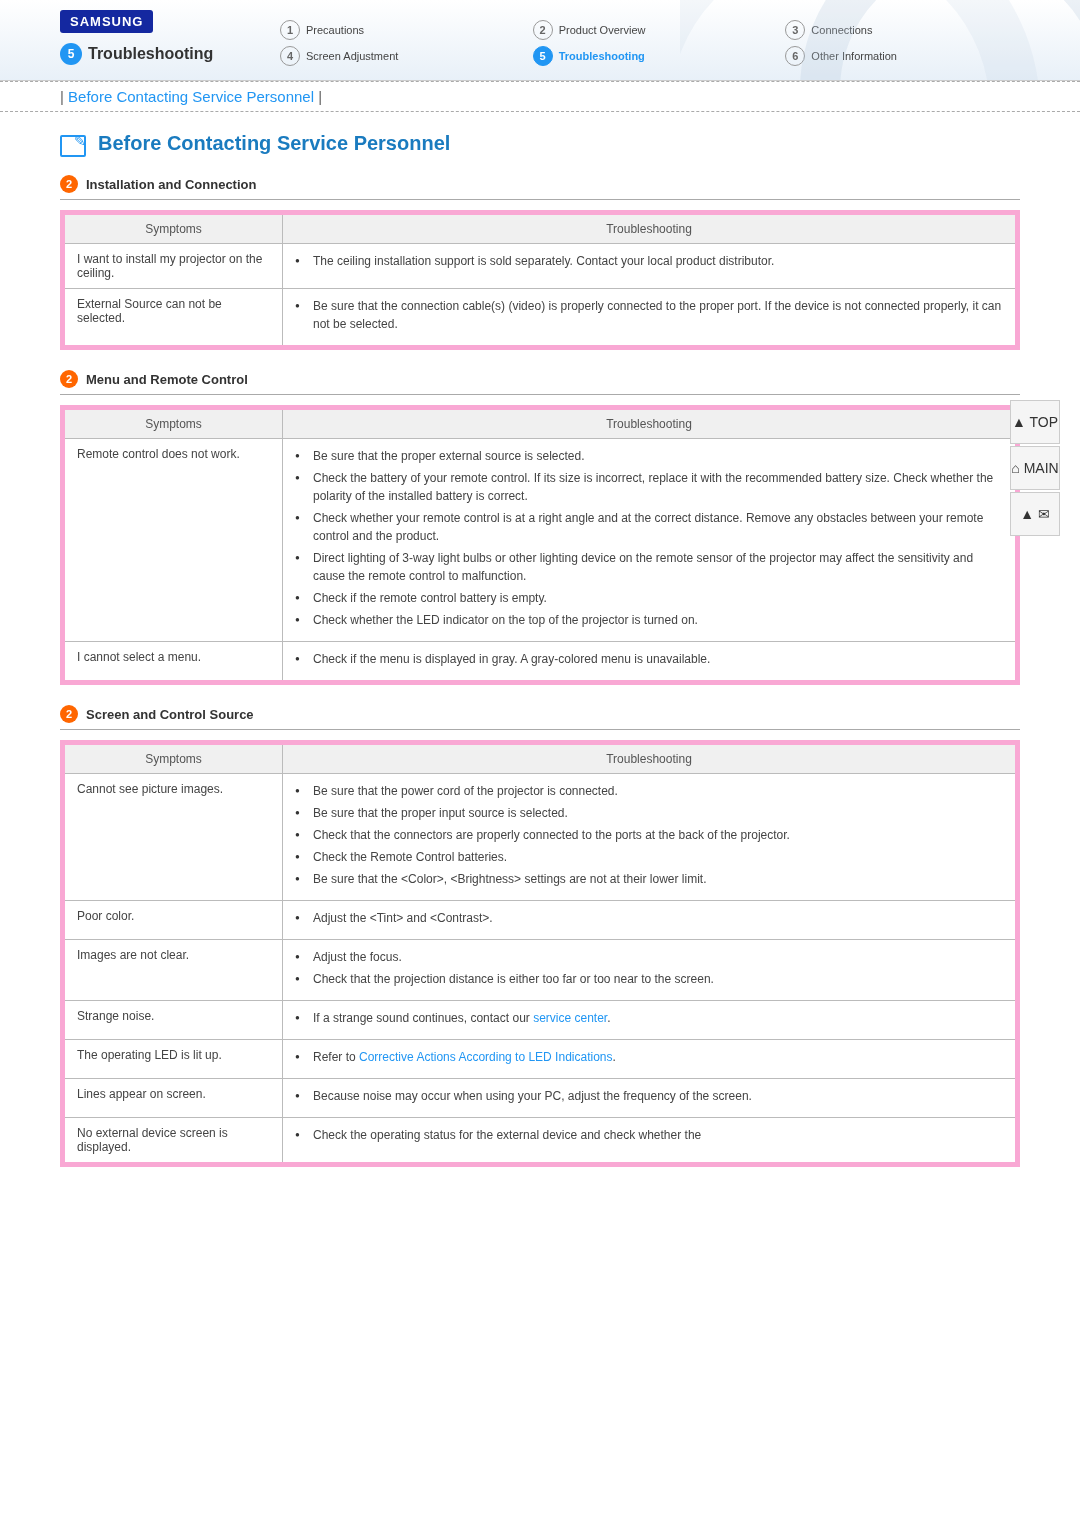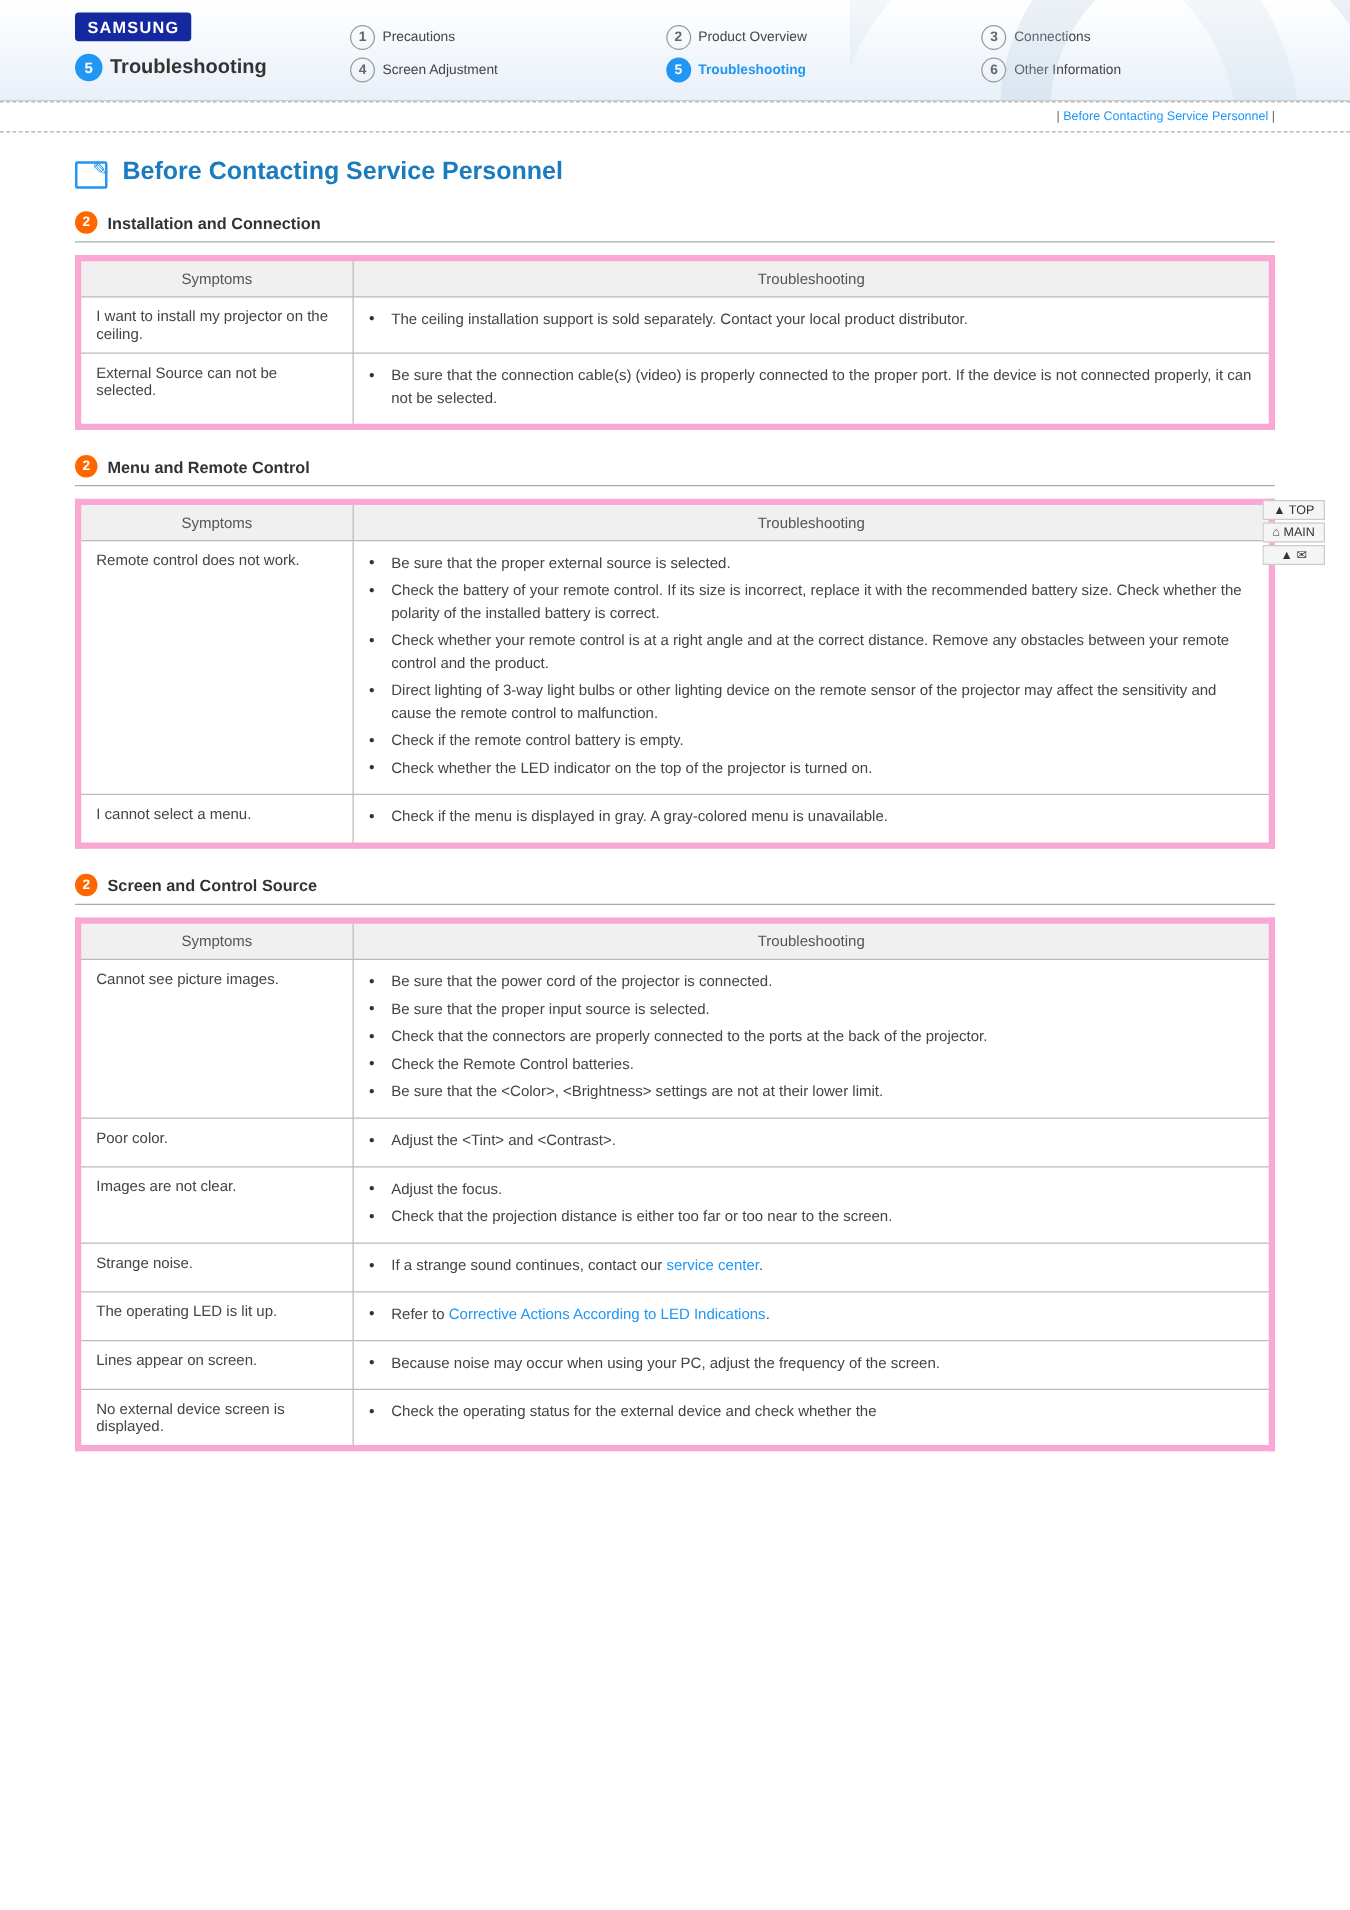--- a/index.html
+++ b/index.html
@@ -20,21 +20,21 @@
     .current-section-label { font-size: 16px; font-weight: bold; color: #333; }
 
     .nav-grid { display: grid; grid-template-columns: repeat(3, 1fr); gap: 6px 20px; padding: 10px 0 14px 20px; flex: 1; }
     .nav-item { display: flex; align-items: center; gap: 6px; cursor: pointer; }
     .nav-item .num { width: 20px; height: 20px; border-radius: 50%; font-size: 11px; font-weight: bold; display: flex; align-items: center; justify-content: center; border: 1.5px solid #999; color: #666; }
     .nav-item .num.active { background: #2196F3; border-color: #2196F3; color: #fff; }
     .nav-item .nav-label { font-size: 11px; color: #444; }
     .nav-item.active-item .nav-label { color: #2196F3; font-weight: bold; }
 
     
-    .breadcrumb-bar { border-top: 1px dashed #aaa; border-bottom: 1px dashed #aaa; padding: 6px 60px; text-align: right; font-size: 10px; color: #666; }
+    .breadcrumb-bar { border-top: 1px dashed #aaa; border-bottom: 1px dashed #aaa; padding: 6px 60px; text-align: left; font-size: 15px; color: #666; }
     .breadcrumb-bar a { color: #2196F3; text-decoration: none; }
 
     
     .content { padding: 20px 60px; }
 
     .page-title { display: flex; align-items: center; gap: 10px; margin-bottom: 20px; }
     .page-title-icon { width: 28px; height: 22px; position: relative; }
     .page-title-icon::before { content: ''; position: absolute; left: 0; top: 2px; width: 22px; height: 18px; border: 2px solid #2196F3; border-radius: 2px; background: #fff; }
     .page-title-icon::after { content: '✎'; position: absolute; left: 14px; top: 0; color: #2196F3; font-size: 14px; }
     .page-title h1 { font-size: 20px; color: #1a7bbf; font-weight: bold; }
@@ -49,21 +49,21 @@
     .trouble-table th { background: #f0f0f0; border: 1px solid #bbb; padding: 7px 12px; text-align: center; font-weight: normal; color: #555; font-size: 12px; }
     .trouble-table td { border: 1px solid #bbb; padding: 8px 12px; vertical-align: top; }
     .trouble-table td:first-child { width: 220px; color: #444; }
     .trouble-table td:last-child { color: #444; }
     .trouble-table ul { padding-left: 0; list-style: none; }
     .trouble-table ul li { padding-left: 18px; position: relative; margin-bottom: 4px; line-height: 1.5; }
     .trouble-table ul li::before { content: '●'; position: absolute; left: 0; color: #333; font-size: 8px; top: 3px; }
 
     
     .float-buttons { position: fixed; right: 20px; top: 400px; display: flex; flex-direction: column; gap: 2px; }
-    .float-btn { width: 50px; height: 16px; display: flex; align-items: center; justify-content: center; font-size: 10px; cursor: pointer; border: 1px solid #ccc; }
+    .float-btn { width: 50px; height: 44px; display: flex; align-items: center; justify-content: center; font-size: 14px; cursor: pointer; border: 1px solid #ccc; }
     .float-btn.top { background: #f5f5f5; }
     .float-btn.main { background: #f5f5f5; text-align: center; }
     .float-btn.up { background: #f5f5f5; }
 
     a.link { color: #2196F3; text-decoration: none; }
   </style>
 </head>
 <body>
 
 <div>

